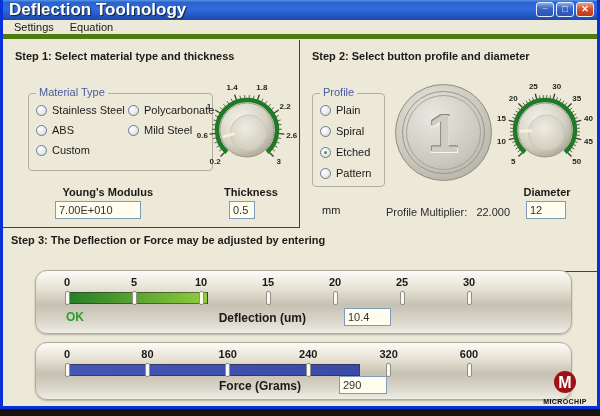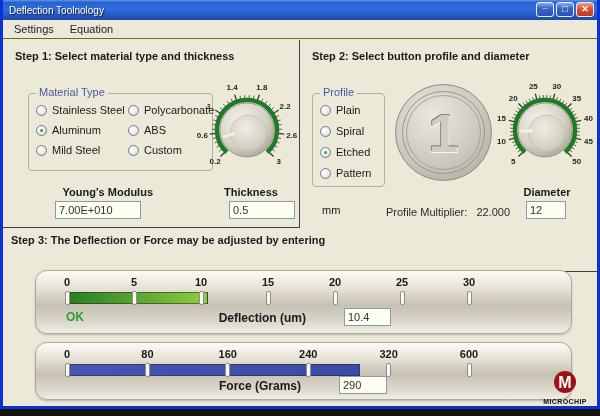--- a/index.html
+++ b/index.html
@@ -7,29 +7,29 @@
     font-family:"Liberation Sans", sans-serif; font-size:11px; color:#1a1a1a; }
   .screen { position:relative; width:600px; height:416px; }
   .desktop-strip { position:absolute; left:0; right:0; bottom:0; height:7px; background:#14140c; }
 
   .window { position:absolute; left:0; top:0; width:600px; height:409px;
     border-left:3px solid #0831d9; border-right:3px solid #0831d9; border-bottom:3px solid #0831d9;
     background:#ece9d8; }
 
   .titlebar { height:20px; background:linear-gradient(180deg,#5a96e8 0%,#2a62cc 12%,#2f6be0 45%,#1c4aaa 100%);
     display:flex; align-items:center; padding-left:6px; position:relative; }
-  .titlebar .title { color:#fff; font-weight:normal; font-size:10px; text-shadow:1px 1px 1px #123; }
+  .titlebar .title { color:#fff; font-weight:bold; font-size:17px; text-shadow:1px 1px 1px #123; }
   .tb-buttons { position:absolute; right:3px; top:2px; display:flex; gap:2px; }
   .tbtn { width:18px; height:15px; border:1px solid #e8eefc; border-radius:3px; color:#fff;
     font-size:9px; line-height:13px; text-align:center; font-weight:bold; }
   .tbtn.minb,.tbtn.maxb { background:linear-gradient(180deg,#8ab0f0,#3a66c8 40%,#2a52b0); }
   .tbtn.closeb { background:linear-gradient(180deg,#f2a088,#d85030 45%,#c03818); }
   .tbtn.minb span { position:relative; top:-4px; }
 
-  .menubar { height:19px; background:#ece9d8; border-bottom:1px solid #4d7c0f;
+  .menubar { height:19px; background:#ece9d8; border-bottom:5px solid #4d7c0f;
     display:flex; align-items:center; gap:16px; padding-left:11px; }
   .menu-item { cursor:default; }
 
   .content { position:absolute; top:40px; left:0; right:0; bottom:0; }
   .step1 { position:absolute; left:0; top:0; width:297px; height:188px;
     border-right:1px solid #404040; border-bottom:1px solid #404040; }
   .step2 { position:absolute; left:297px; top:0; right:0; height:232px; border-bottom:1px solid #404040; }
   .step3 { position:absolute; left:0; top:188px; right:0; bottom:0; }
 
   .s-title { position:absolute; left:12px; top:10px; font-weight:bold; }
@@ -47,21 +47,21 @@
   .knob { position:absolute; width:104px; height:104px; }
   #knob-thickness { left:192px; top:38px; }
   #knob-diameter  { left:193px; top:38px; }
 
   .field-label { position:absolute; font-weight:bold; text-align:center; }
   input.xp { border:1px solid #7f9db9; background:#fffdee; height:18px; font-family:"Liberation Sans",sans-serif;
     font-size:11px; padding:1px 3px; color:#333; position:absolute; }
   .ym-label { left:38px; top:146px; width:112px;text-align:right; }
   .ym-input { left:52px; top:161px; width:86px; }
   .th-label { left:214px; top:146px; width:68px; }
-  .th-input { left:226px; top:161px; width:66px; }
+  .th-input { left:226px; top:161px; width:26px; }
   .unit { position:absolute; top:164px;padding-left:40px; }
   .th-unit { left:279px; }
 
   .coin { position:absolute; left:95px; top:44px; width:97px; height:97px; border-radius:50%;
     background:radial-gradient(circle at 40% 33%, #eae8e1, #cbc8be 55%, #a6a397);
     border:1px solid #8f8c80; }
   .coin-ring { position:absolute; inset:6px; border-radius:50%; border:1px solid #98958a; }
   .coin-ring.r2 { inset:10px; border-color:#a5a296; }
   .coin-digit { position:absolute; inset:0; display:flex; align-items:center; justify-content:center;
     font-size:54px; font-weight:bold; color:#cfccc1; -webkit-text-stroke:1.5px #85827500;
@@ -124,24 +124,20 @@
         <div class="groupbox gb-material">
           <span class="gb-label">Material Type</span>
           <div class="radio-grid">
             <div class="radio-item">
               <span class="radio-circle"></span>
               <span>Stainless Steel</span>
             </div>
             <div class="radio-item">
               <span class="radio-circle"></span>
               <span>Polycarbonate</span>
-            </div>
-            <div class="radio-item selected">
-              <span class="radio-circle"></span>
-              <span>Aluminum</span>
             </div>
             <div class="radio-item">
               <span class="radio-circle"></span>
               <span>ABS</span>
             </div>
             <div class="radio-item">
               <span class="radio-circle"></span>
               <span>Mild Steel</span>
             </div>
             <div class="radio-item">

